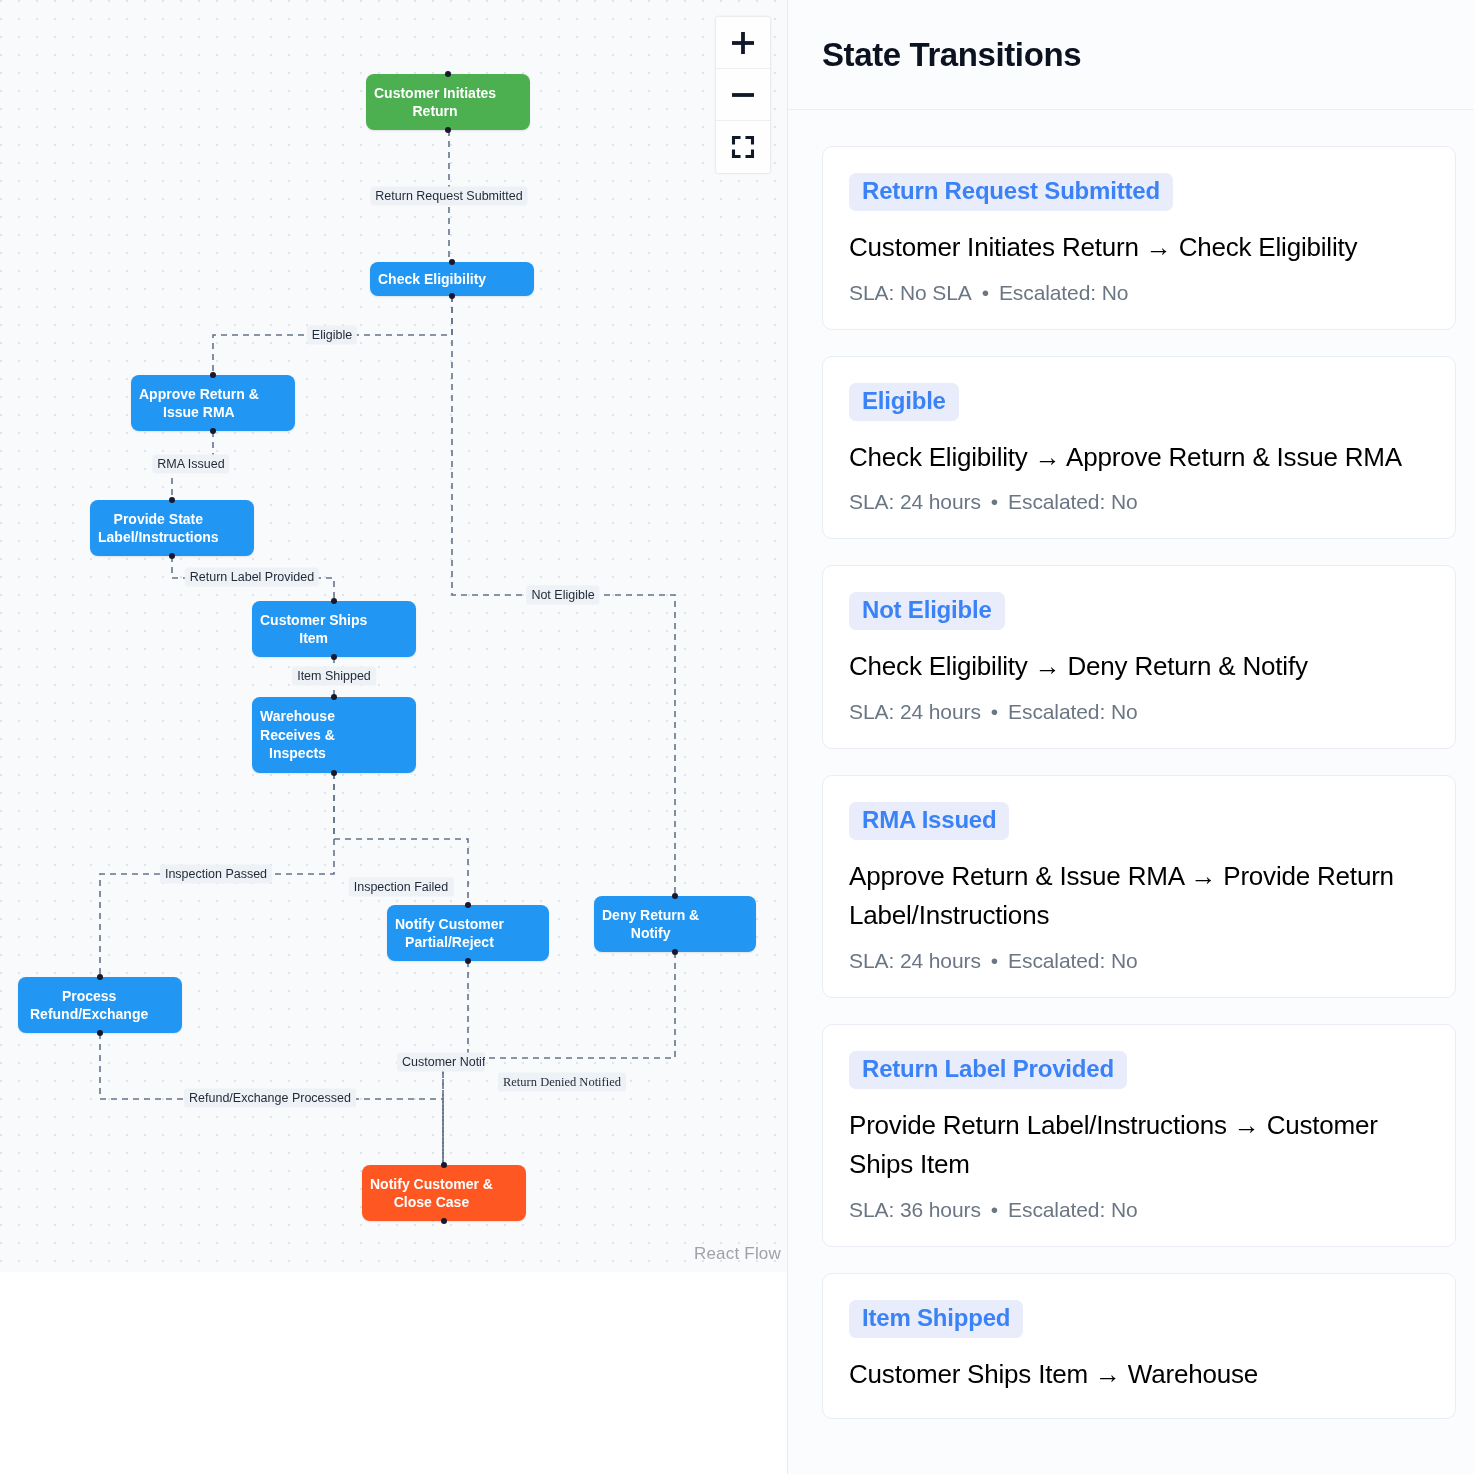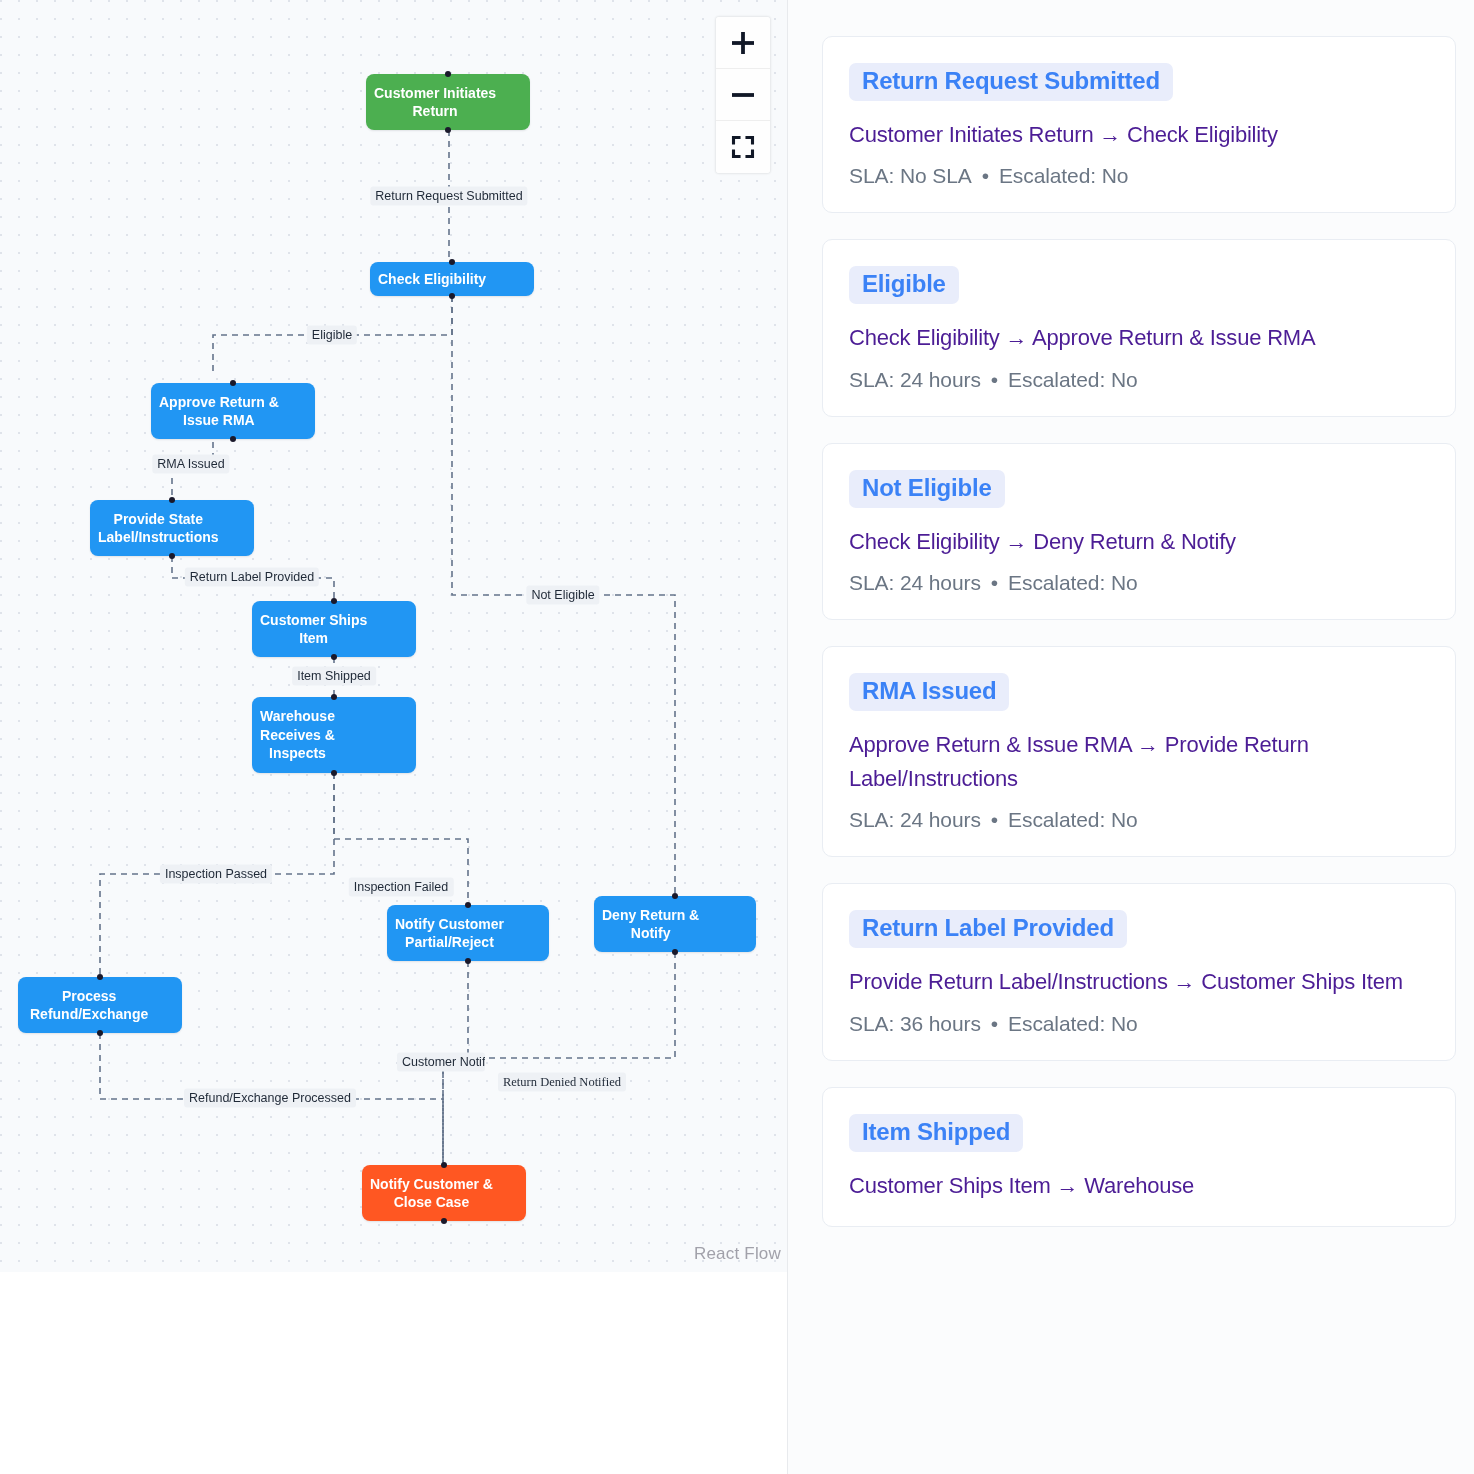--- a/index.html
+++ b/index.html
@@ -163,22 +163,22 @@
     background: #e9edfb;
     color: #3b82f6;
     font-size: 24px;
     font-weight: bold;
     border-radius: 7px;
     padding: 4px 13px 6px 13px;
     letter-spacing: -0.2px;
   }
   .tflow {
     margin-top: 17px;
-    font-size: 22px;
-    color: #4c1d95;
+    font-size: 26px;
+    color: #000000;
     line-height: 1.52;
     letter-spacing: -0.2px;
   }
   .tmeta {
     margin-top: 13px;
     font-size: 21px;
     color: #6b7684;
     letter-spacing: -0.1px;
   }
   .tmeta .dot { margin: 0 10px; }
@@ -222,21 +222,21 @@
 Return</span>
         <span class="handle bottom"></span>
       </div>
 
       <div class="node step" style="left:370px; top:262px; width:164px; height:34px;">
         <span class="handle top"></span>
         <span>Check Eligibility</span>
         <span class="handle bottom"></span>
       </div>
 
-      <div class="node step" style="left:131px; top:383px; width:164px; height:56px;margin-left:20px;">
+      <div class="node step" style="left:131px; top:375px; width:164px; height:56px;">
         <span class="handle top"></span>
         <span>Approve Return &amp;
 Issue RMA</span>
         <span class="handle bottom"></span>
       </div>
 
       <div class="node step" style="left:90px; top:500px; width:164px; height:56px;">
         <span class="handle top"></span>
         <span>Provide State
 Label/Instructions</span>
@@ -324,20 +324,23 @@
             </svg>
           </span>
         </button>
       </div>
 
       <div class="attribution">React Flow</div>
     </div>
   </div>
 
   <div class="side-pane">
+    <div class="side-header">
+      <div class="side-title">State Transitions</div>
+    </div>
     <div class="side-body">
 
       <div class="tcard">
         <div class="tchip">Return Request Submitted</div>
         <div class="tflow">Customer Initiates Return → Check Eligibility</div>
         <div class="tmeta">
           <span>SLA: </span><span>No SLA</span><span class="dot">•</span><span>Escalated: </span><span>No</span>
         </div>
       </div>
 

